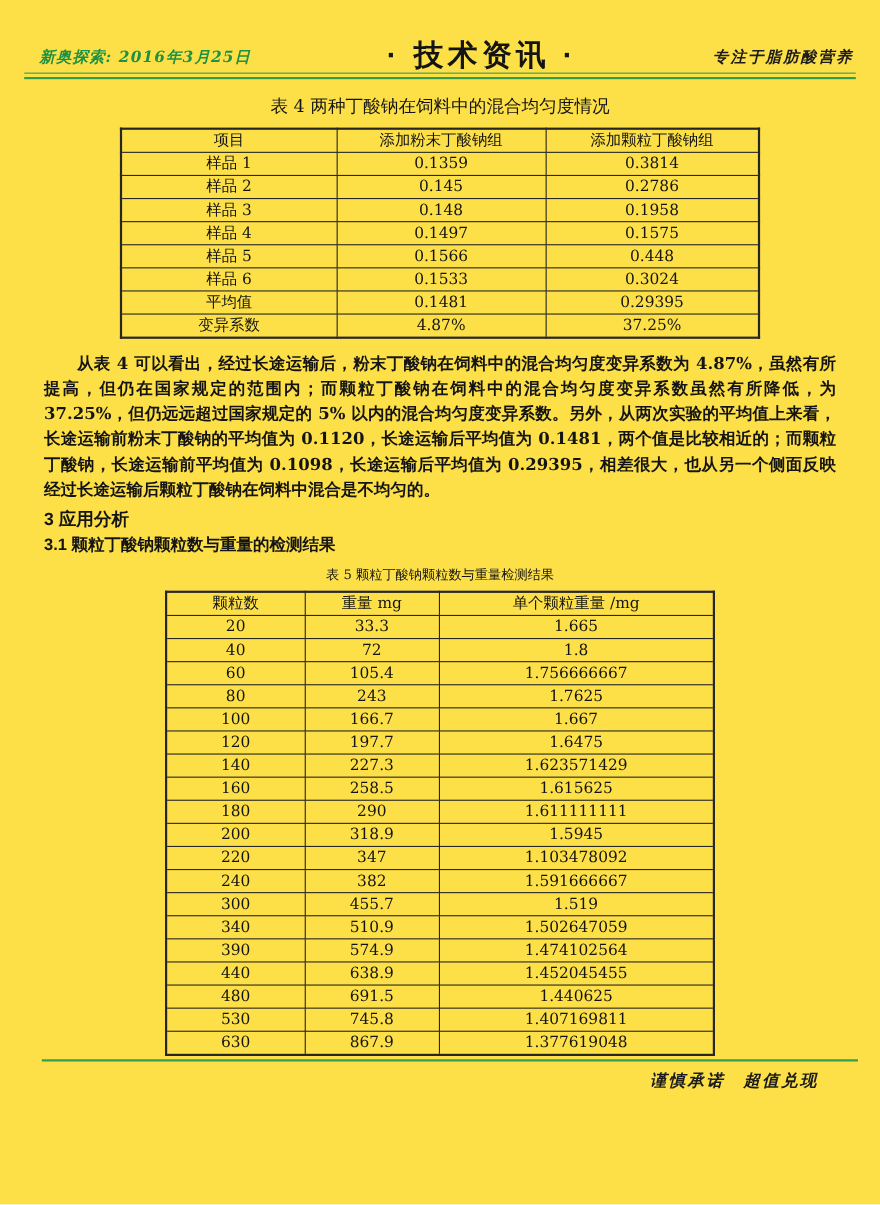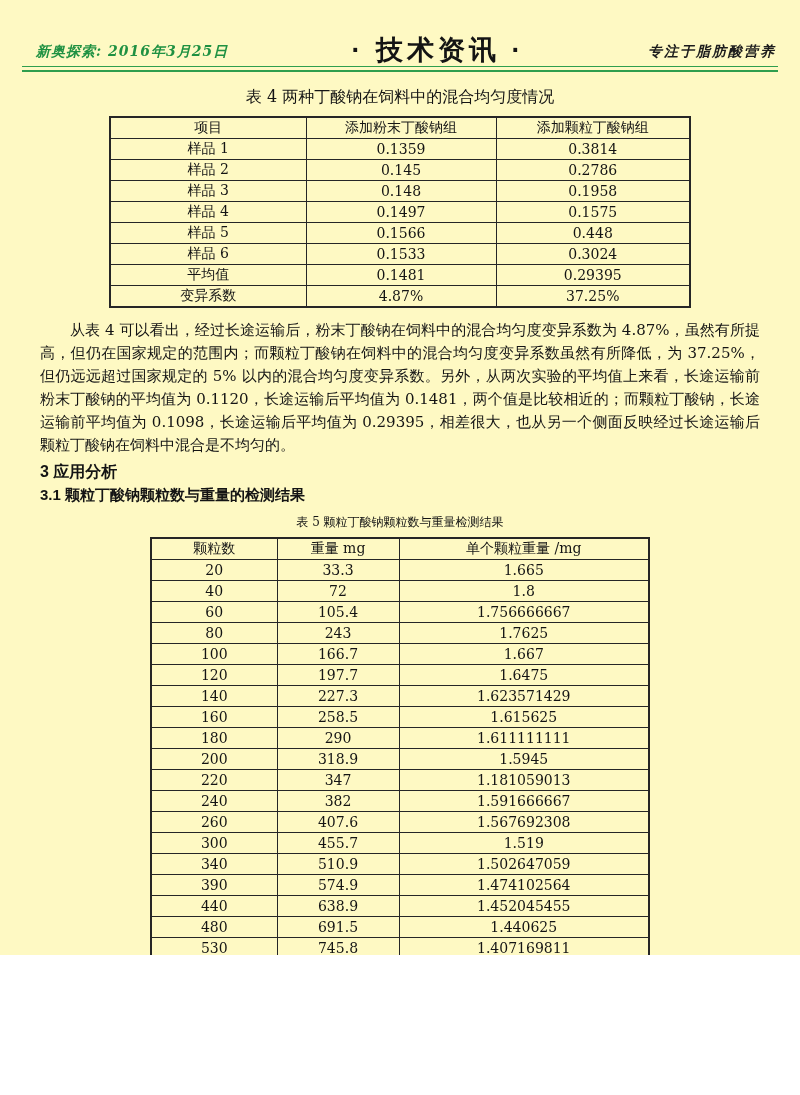--- a/index.html
+++ b/index.html
@@ -1,19 +1,19 @@
 <!DOCTYPE html>
 <html><head>
 <meta charset="utf-8">
 <style>
   html,body{margin:0;padding:0;background:#ffffff;}
   .page{
     position:relative;
-    width:800px;height:955px;
-    background:#fef9c3;
+    width:800px;height:1095px;
+    background:#fde047;
     color:#1c1c1c;
     font-family:"DejaVu Serif", serif;
     overflow:hidden;
   }
   
   .header{
     display:flex;justify-content:space-between;align-items:flex-end;
     padding:34px 24px 2px 36px;
   }
   .header-left{
@@ -50,20 +50,21 @@
     height:20px;padding:0 2px;
     text-align:center;vertical-align:middle;
     font-size:14px;font-weight:normal;color:#141414;
   }
   
   .para{
     margin:11px 40px 0 40px;
     font-size:15px;line-height:23px;
     text-align:justify;text-indent:2em;
     color:#141414;
+    font-weight:bold;
   }
   
   .sec-h{
     margin:5px 40px 0 40px;
     font-family:"Liberation Sans", sans-serif;
     font-weight:bold;font-size:16px;color:#141414;
   }
   .sub-h{
     margin:3px 40px 0 40px;
     font-family:"Liberation Sans", sans-serif;
@@ -253,34 +254,29 @@
 
         <tr>
           <td>200</td>
           <td>318.9</td>
           <td>1.5945</td>
         </tr>
 
         <tr>
           <td>220</td>
           <td>347</td>
-          <td>1.181059013</td>
+          <td>1.103478092</td>
         </tr>
 
         <tr>
           <td>240</td>
           <td>382</td>
           <td>1.591666667</td>
         </tr>
 
-        <tr>
-          <td>260</td>
-          <td>407.6</td>
-          <td>1.567692308</td>
-        </tr>
 
         <tr>
           <td>300</td>
           <td>455.7</td>
           <td>1.519</td>
         </tr>
 
         <tr>
           <td>340</td>
           <td>510.9</td>

